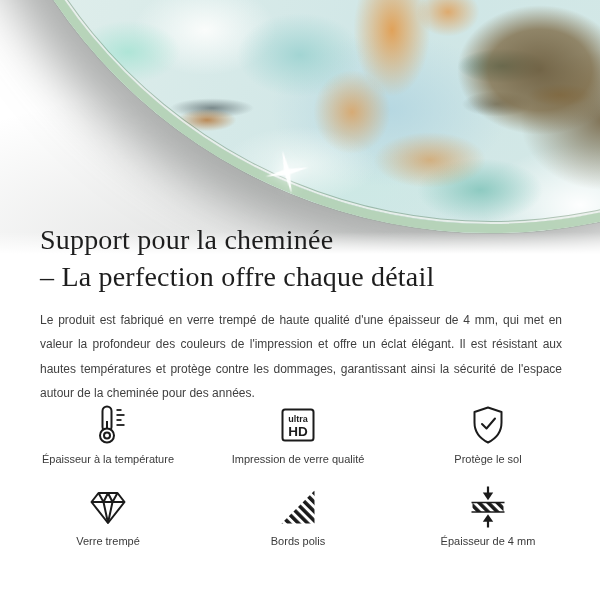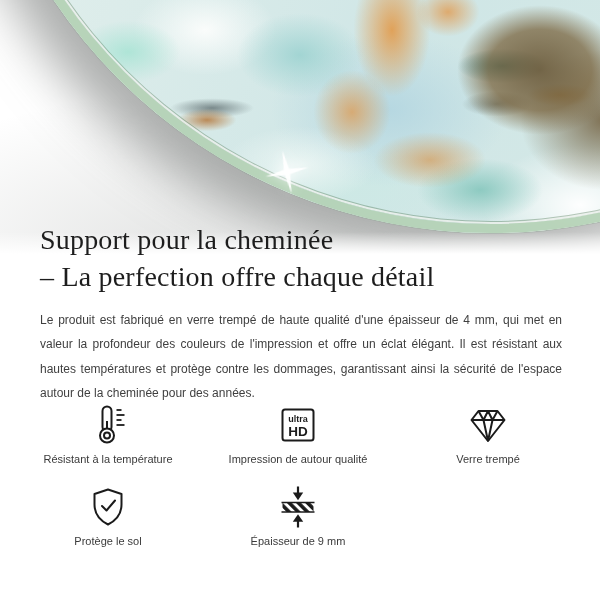--- a/index.html
+++ b/index.html
@@ -89,73 +89,86 @@
           <circle cx="18" cy="31.5" r="7" fill="#ffffff" stroke="#1b1b1b" stroke-width="2"></circle>
           <circle class="ic" cx="18" cy="31.5" r="3"></circle>
           <g stroke="#1b1b1b" stroke-width="1.8">
             <line x1="27.5" y1="6" x2="32.5" y2="6"></line>
             <line x1="27.5" y1="11" x2="35.5" y2="11"></line>
             <line x1="27.5" y1="16" x2="32.5" y2="16"></line>
             <line x1="27.5" y1="21" x2="35.5" y2="21"></line>
           </g>
         </svg>
       </div>
-      <div class="flabel">Résistant à la température</div>
+      <div class="flabel">Épaisseur à la température</div>
     </div>
 
     <div class="feature">
       <div class="icon-box">
         <svg width="38" height="38" viewBox="0 0 38 38">
           <rect class="ic" x="3.5" y="3.5" width="31" height="31" rx="2.5" stroke-width="2.2"></rect>
           <text class="ultra-txt" x="19" y="16" font-size="9" font-weight="600" text-anchor="middle">ultra</text>
           <text class="ultra-txt" x="19" y="29.5" font-size="13.5" font-weight="bold" text-anchor="middle">HD</text>
         </svg>
       </div>
-      <div class="flabel">Impression de autour qualité</div>
+      <div class="flabel">Impression de verre qualité</div>
+    </div>
+
+    <div class="feature">
+      <div class="icon-box">
+        <svg width="38" height="42" viewBox="0 0 38 42">
+          <path class="ic" stroke-width="2.2" stroke-linejoin="round" d="M19,3.5 L32.5,8 V18.5 C32.5,27.5 27,34.5 19,38.5 C11,34.5 5.5,27.5 5.5,18.5 V8 Z"></path>
+          <path class="ic" stroke-width="2.2" stroke-linecap="round" stroke-linejoin="round" d="M13,20 L17.5,24.5 L26,14.5"></path>
+        </svg>
+      </div>
+      <div class="flabel">Protège le sol</div>
     </div>
 
     <div class="feature">
       <div class="icon-box">
         <svg width="40" height="36" viewBox="0 0 40 36">
           <g class="ic" stroke-linejoin="round">
             <path d="M20,34 L3.5,13 L10.5,4 L29.5,4 L36.5,13 Z"></path>
             <path d="M3.5,13 H36.5"></path>
             <path d="M10.5,4 L15.5,13 L20,4 L24.5,13 L29.5,4"></path>
             <path d="M15.5,13 L20,34 M24.5,13 L20,34"></path>
           </g>
         </svg>
       </div>
       <div class="flabel">Verre trempé</div>
     </div>
 
     <div class="feature">
       <div class="icon-box">
-        <svg width="38" height="42" viewBox="0 0 38 42">
-          <path class="ic" stroke-width="2.2" stroke-linejoin="round" d="M19,3.5 L32.5,8 V18.5 C32.5,27.5 27,34.5 19,38.5 C11,34.5 5.5,27.5 5.5,18.5 V8 Z"></path>
-          <path class="ic" stroke-width="2.2" stroke-linecap="round" stroke-linejoin="round" d="M13,20 L17.5,24.5 L26,14.5"></path>
+        <svg width="36" height="36" viewBox="0 0 36 36">
+          <defs>
+            <pattern id="hatch1" width="6.5" height="6.5" patternUnits="userSpaceOnUse" patternTransform="rotate(-45)">
+              <rect width="3.6" height="6.5" fill="#1b1b1b"></rect>
+            </pattern>
+          </defs>
+          <path d="M1.5,34.5 L34.5,1.5 L34.5,34.5 Z" fill="url(#hatch1)"></path>
         </svg>
       </div>
-      <div class="flabel">Protège le sol</div>
+      <div class="flabel">Bords polis</div>
     </div>
-
 
     <div class="feature">
       <div class="icon-box">
         <svg width="40" height="44" viewBox="0 0 40 44">
           <defs>
             <pattern id="hatch2" width="6.5" height="6.5" patternUnits="userSpaceOnUse" patternTransform="rotate(-45)">
               <rect width="3.6" height="6.5" fill="#1b1b1b"></rect>
             </pattern>
           </defs>
           <rect x="4.5" y="17.5" width="31" height="9.5" fill="url(#hatch2)"></rect>
           <line x1="3.5" y1="17.5" x2="36.5" y2="17.5" stroke="#1b1b1b" stroke-width="1.6"></line>
           <line x1="3.5" y1="27" x2="36.5" y2="27" stroke="#1b1b1b" stroke-width="1.6"></line>
           <line x1="20" y1="1.5" x2="20" y2="8" stroke="#1b1b1b" stroke-width="2.2"></line>
           <polygon points="14.8,7.5 25.2,7.5 20,15.2" fill="#1b1b1b"></polygon>
           <line x1="20" y1="42.5" x2="20" y2="36" stroke="#1b1b1b" stroke-width="2.2"></line>
           <polygon points="14.8,36.8 25.2,36.8 20,29.2" fill="#1b1b1b"></polygon>
         </svg>
       </div>
-      <div class="flabel">Épaisseur de 9 mm</div>
+      <div class="flabel">Épaisseur de 4 mm</div>
     </div>
 
   </div>
 </div>
 
 </body></html>

